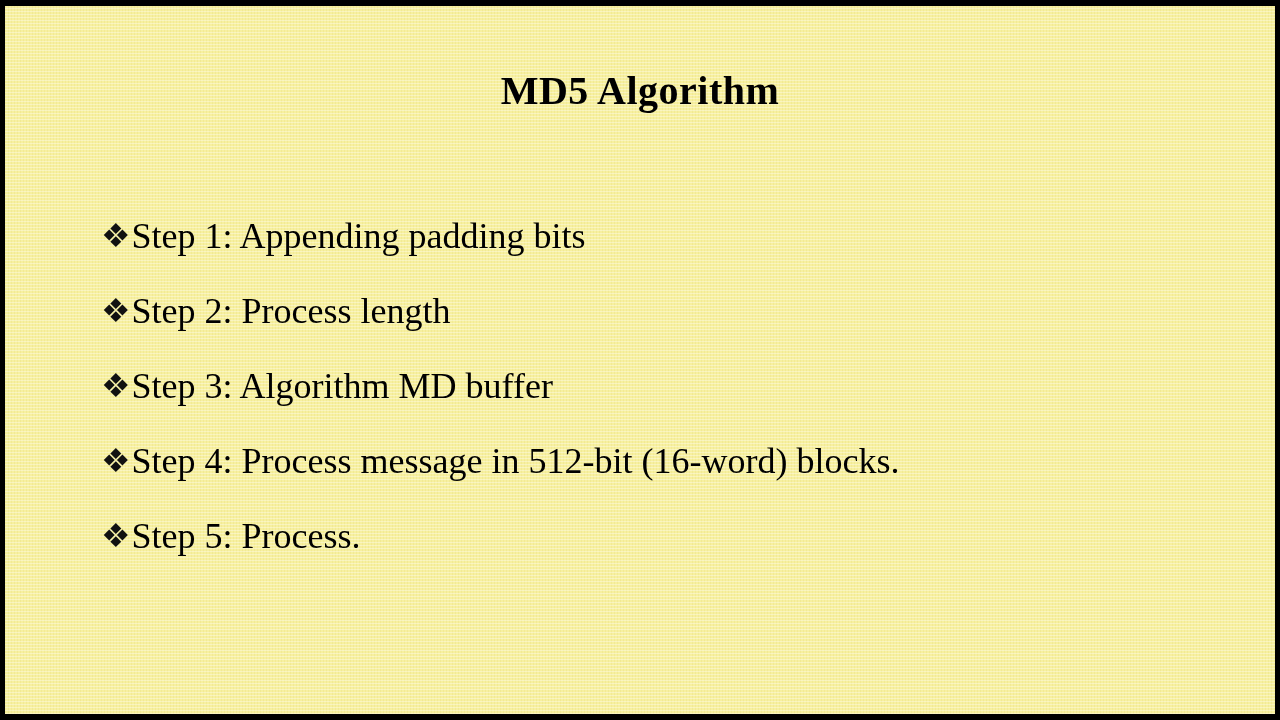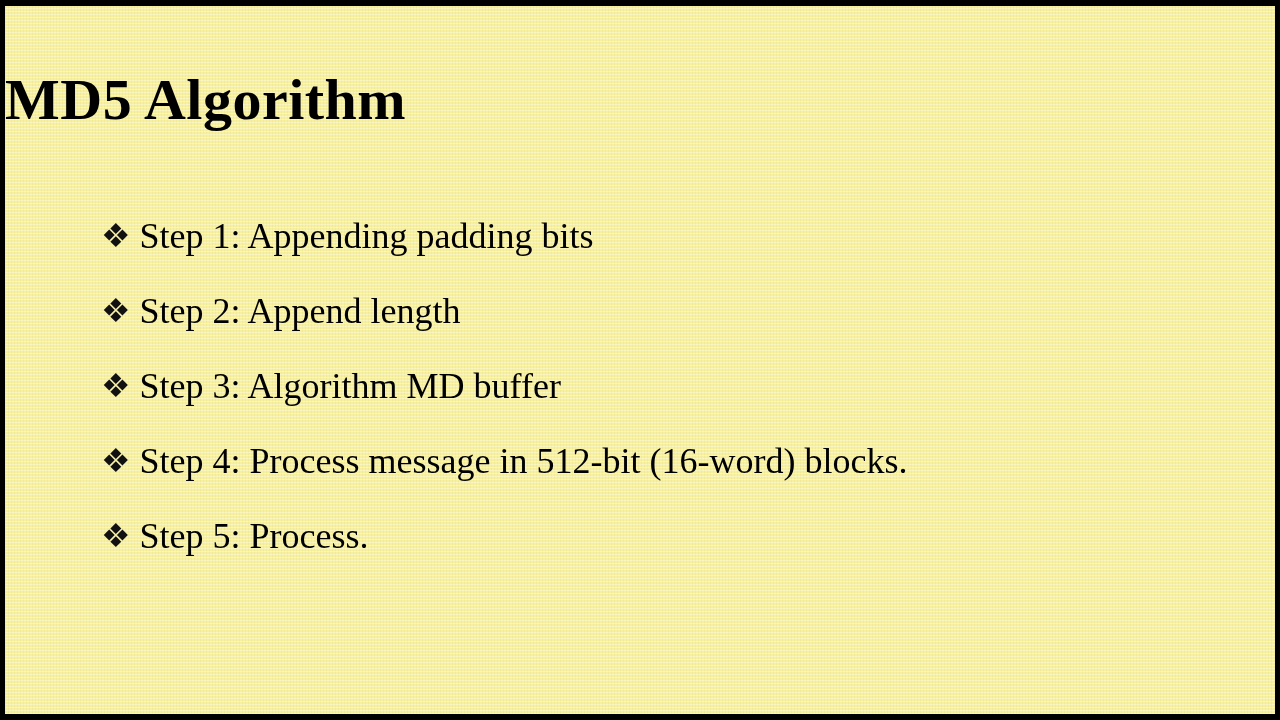--- a/index.html
+++ b/index.html
@@ -25,21 +25,22 @@
     border-top: 6px solid #000000;
     border-bottom: 6px solid #000000;
     border-left: 5px solid #000000;
     border-right: 5px solid #000000;
   }
   .slide-title {
     position: absolute;
     top: 64px;
     left: 0;
     width: 100%;
-    font-size: 58px;
+    text-align: center;
+    font-size: 40px;
     font-weight: bold;
     color: #000000;
     letter-spacing: 0.5px;
     line-height: 1.05;
   }
   .bullet-list {
     position: absolute;
     top: 208px;
     left: 96px;
     width: 1080px;
@@ -56,40 +57,39 @@
     line-height: 44px;
     color: #111111;
     margin-right: 1px;
   }
   .bullet-text {
     flex: 1 1 auto;
     font-size: 36px;
     line-height: 44px;
     color: #000000;
     white-space: nowrap;
-    margin-left: 8px;
   }
 </style>
 </head>
 <body>
 
 <div class="slide">
 
   <div class="slide-title">MD5 Algorithm</div>
 
   <div class="bullet-list">
 
     <div class="bullet-item">
       <span class="bullet-marker">❖</span>
       <span class="bullet-text">Step 1: Appending padding bits</span>
     </div>
 
     <div class="bullet-item">
       <span class="bullet-marker">❖</span>
-      <span class="bullet-text">Step 2: Append length</span>
+      <span class="bullet-text">Step 2: Process length</span>
     </div>
 
     <div class="bullet-item">
       <span class="bullet-marker">❖</span>
       <span class="bullet-text">Step 3: Algorithm MD buffer</span>
     </div>
 
     <div class="bullet-item">
       <span class="bullet-marker">❖</span>
       <span class="bullet-text">Step 4: Process message in 512-bit (16-word) blocks.</span>

